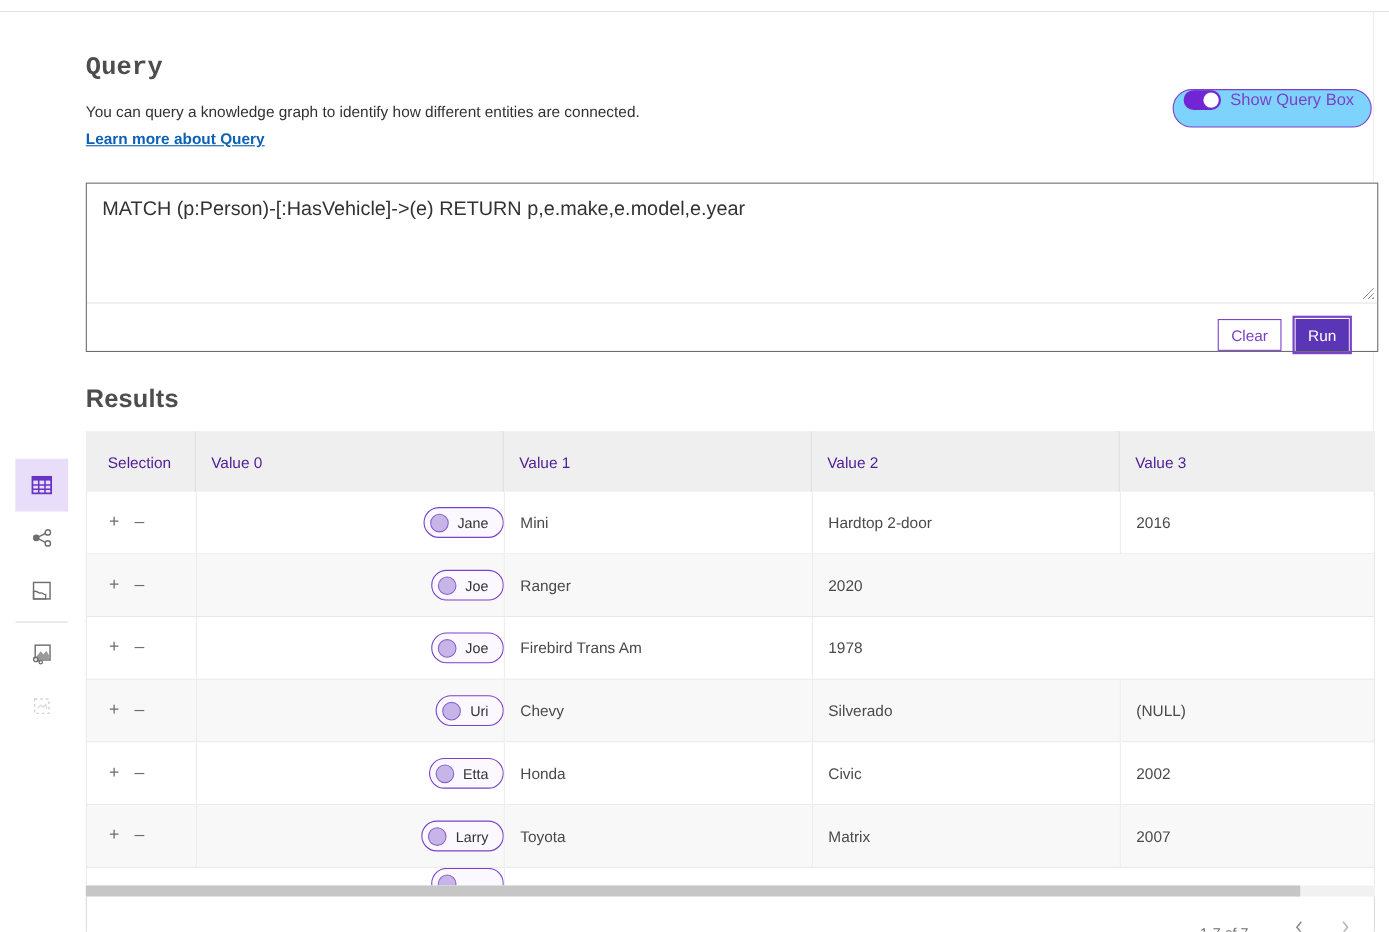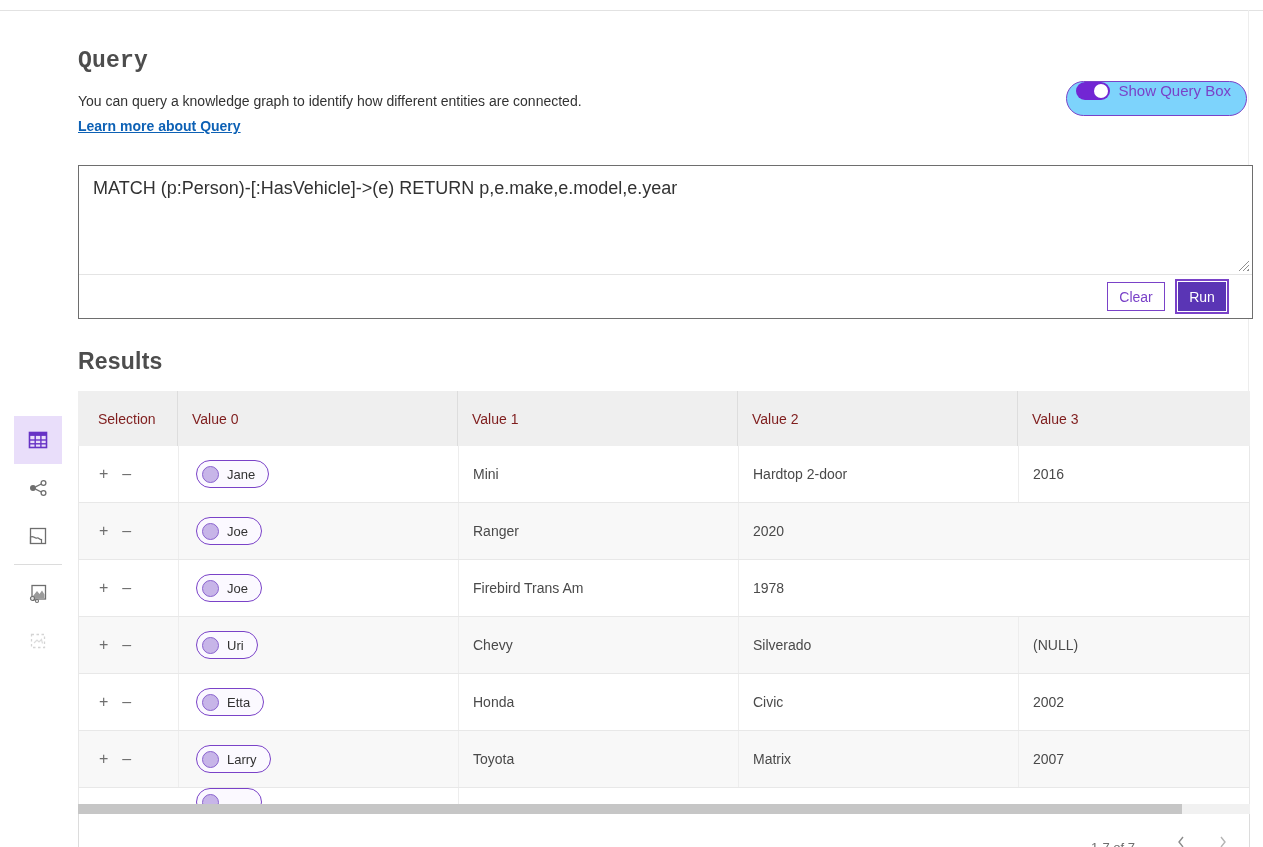--- a/index.html
+++ b/index.html
@@ -24,21 +24,21 @@
   .switch .knob { position:absolute; top:2px; right:2px; width:14px; height:14px; border-radius:50%; background:#fff; }
   .pill-toggle .lbl { font-size:15px; color:var(--accent_purple,#7a42c8); }
 
   
   .query-panel { margin-top:30px; width:1175px; border:1px solid #6e6e6e; background:#fff; }
   .query-input-wrap { position:relative; height:109px; border-bottom:1px solid #e4e4e4; }
   .query-input { width:100%; height:100%; border:none; resize:none; outline:none;
     font-family:"Liberation Sans", sans-serif; font-size:18px; color:#323232; padding:12px 14px; background:transparent; }
   .resize-grip { position:absolute; right:3px; bottom:3px; width:11px; height:11px;
     background:repeating-linear-gradient(135deg, transparent 0 2px, #8f8f8f 2px 3px); clip-path:polygon(100% 0, 100% 100%, 0 100%); }
-  .query-actions { height:43px; display:flex; align-items:center; justify-content:flex-end; gap:13px; padding-right:24px; }
+  .query-actions { height:43px; display:flex; align-items:flex-end; justify-content:flex-end; gap:13px; padding-right:24px; }
   .btn-clear { min-width:58px; height:29px; background:#fff; border:1px solid var(--accent_purple,#7a42c8);
     color:var(--accent_purple,#7a42c8); font-size:14px; cursor:pointer; font-family:inherit; }
   .btn-run { min-width:48px; height:29px; background:var(--run_button_fill,#5a35b5); border:1px solid var(--run_button_fill,#5a35b5);
     color:#fff; font-size:14px; cursor:pointer; font-family:inherit;
     outline:2px solid var(--accent_purple,#7a42c8); outline-offset:1px; margin-right:2px; }
 
   .results-title { font-size:23px; font-weight:bold; color:#4d4d4d; margin-top:29px; letter-spacing:.2px; }
 
   
   .results-region { position:relative; margin-top:16px; width:1172px; }
@@ -47,31 +47,31 @@
   .view-strip { position:absolute; left:-64px; top:25px; width:48px; }
   .view-tile { width:48px; height:48px; display:flex; align-items:center; justify-content:center; cursor:pointer; }
   .view-tile.selected { background:var(--selected_tile_bg,#e9defa); }
   .view-tile.disabled { cursor:default; }
   .strip-divider { width:48px; height:1px; background:#dcdcdc; margin:4px 0; }
 
   
   .tbl { width:100%; font-size:14px; }
   .tbl-header { display:grid; grid-template-columns:100px 280px 280px 280px 1fr; background:var(--header_bg,#efefef);
     height:55px; }
-  .tbl-header .hcell { display:flex; align-items:center; padding-left:14px; color:#7f1d1d; border-right:1px solid #dddddd; }
+  .tbl-header .hcell { display:flex; align-items:center; padding-left:14px; color:#4c1d95; border-right:1px solid #dddddd; }
   .tbl-header .hcell:first-child { padding-left:20px; }
   .tbl-header .hcell:last-child { border-right:none; }
   .tbl-body { height:358px; overflow:hidden; border-left:1px solid #e8e8e8; border-right:1px solid #e8e8e8; }
   .trow { display:grid; grid-template-columns:100px 280px 280px 280px 1fr; height:57px; background:#fff; border-bottom:1px solid #e8e8e8; }
   .trow.alt { background:var(--row_alt_bg,#f8f8f8); }
   .tcell { display:flex; align-items:center; padding-left:14px; color:#4a4a4a; border-right:1px solid #ededed; overflow:hidden; }
   .tcell:last-child { border-right:none; }
   .sel-cell { padding-left:20px; gap:14px; color:#6e6e6e; }
   .sel-btn { background:none; border:none; font-size:16px; color:#6e6e6e; cursor:pointer; line-height:1; padding:0; font-family:inherit; }
-  .chip-cell { padding-left:17px; }
+  .chip-cell { padding-left:17px;justify-content:flex-end; }
   .chip { display:inline-flex; align-items:center; gap:8px; height:28px; padding:0 13px 0 5px;
     border:1.5px solid var(--accent_purple,#7a42c8); border-radius:14px; background:#fbf9ff; cursor:pointer; }
   .chip .dot { width:17px; height:17px; border-radius:50%; background:var(--chip_circle_fill,#c7b5e8); border:1px solid #8a63cf; }
   .chip .chip-label { font-size:13px; color:#323232; }
 
   
   .hscroll { height:10px; background:#f1f1f1; position:relative; width:100%; }
   .hscroll .thumb { position:absolute; left:0; top:0; height:10px; width:94.2%; background:#c6c6c6; cursor:pointer; }
 
   

